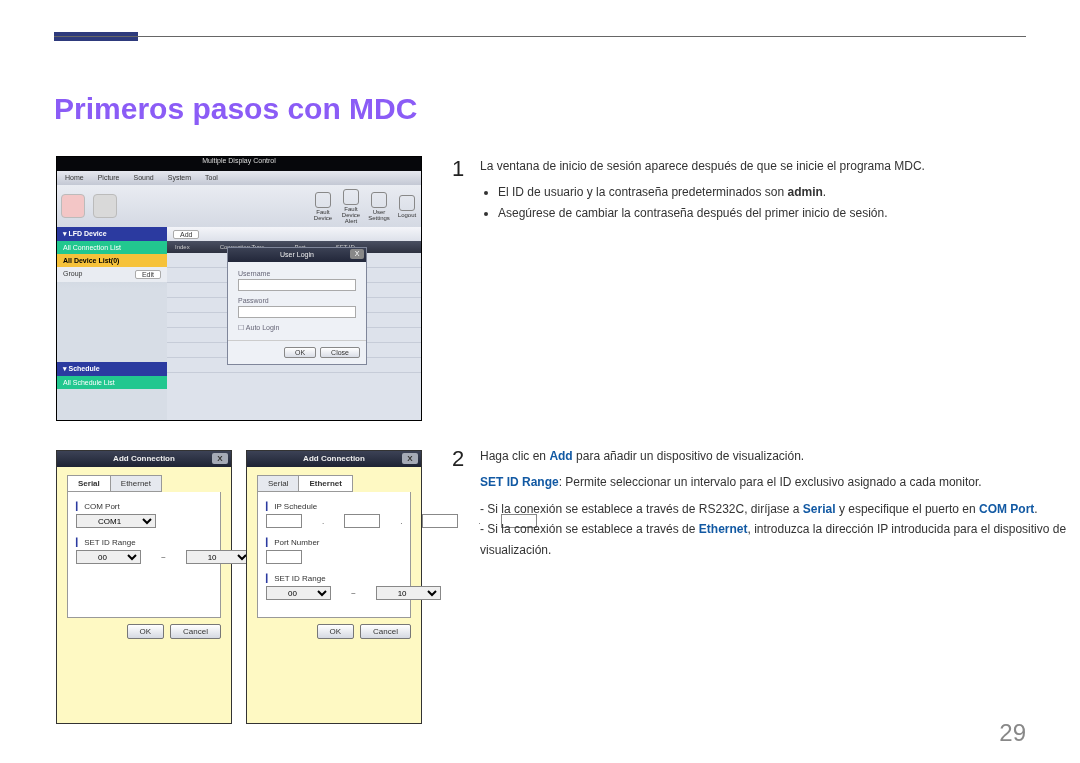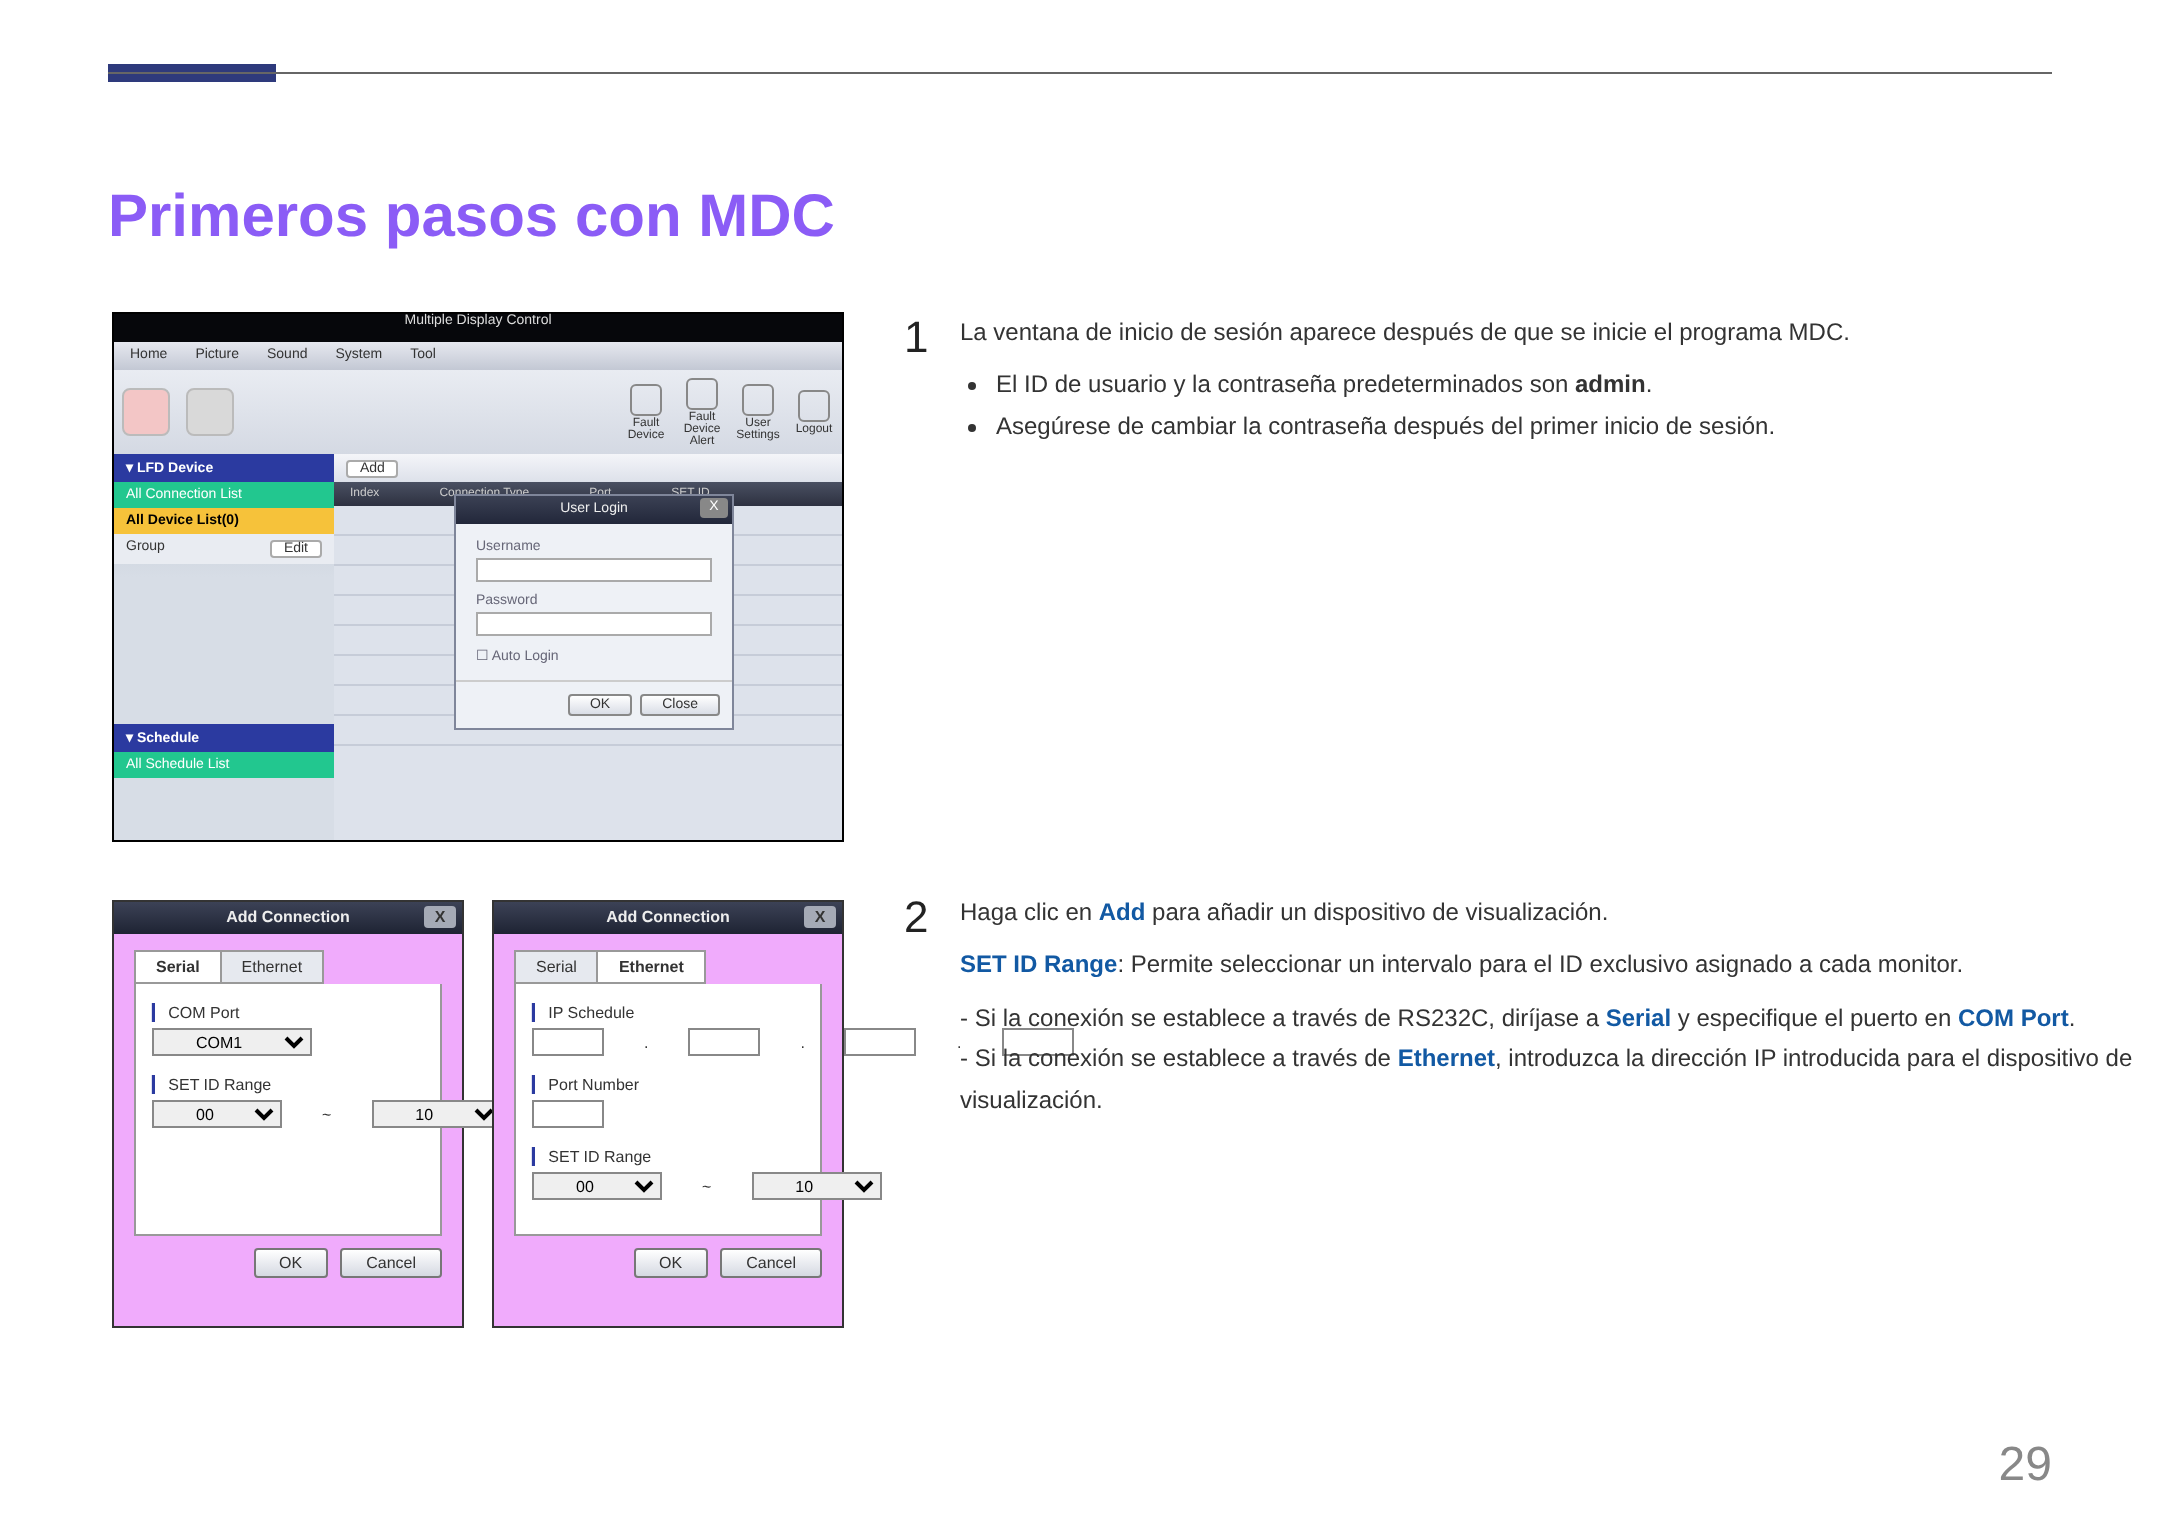--- a/index.html
+++ b/index.html
@@ -92,22 +92,22 @@
     .dlg .dt .x{position:absolute;right:2px;top:1px;width:14px;height:10px;background:#888;border-radius:2px;color:#fff;font-size:7px;line-height:10px;}
     .dlg .frm{padding:8px 10px;}
     .dlg label{display:block;color:#667;margin-bottom:2px;}
     .dlg input[type=text]{width:100%;height:12px;border:1px solid #aaa;margin-bottom:6px;}
     .dlg .al{color:#667;}
     .dlg .bts{display:flex;justify-content:flex-end;gap:4px;padding:6px;border-top:1px solid #ccc;}
     .dlg .bts .b{padding:1px 10px;background:linear-gradient(#fff,#d9dde6);border:1px solid #888;border-radius:2px;}
 
     
     .addconn {
-      width: 176px; height: 214px;
-      background:#f0abfc;border:1px solid #333;font-size:8px;
+      width: 176px; height: 274px;
+      background:#fef9c3;border:1px solid #333;font-size:8px;
     }
     .addconn .dt{height:16px;background:linear-gradient(#3c4256,#1e2333);color:#eee;text-align:center;line-height:16px;font-weight:700;position:relative;}
     .addconn .dt .x{position:absolute;right:3px;top:2px;width:16px;height:11px;background:#a5aab6;border-radius:2px;color:#333;font-size:8px;line-height:11px;text-align:center;}
     .addconn .tabs{display:flex;margin:8px 0 0 10px;font-size:8px;}
     .addconn .tab{padding:3px 10px;border:1px solid #999;background:#e6e9ef;}
     .addconn .tab:first-child{border-right:none;}
     .addconn .tab.active{background:#fff;font-weight:700;}
     .addconn .pane{margin:0 10px;border:1px solid #999;border-top:none;background:#fff;padding:10px 8px;height:126px;}
     .addconn .fld{margin-bottom:10px;}
     .addconn .lbl{display:block;margin-bottom:3px;color:#333;}

